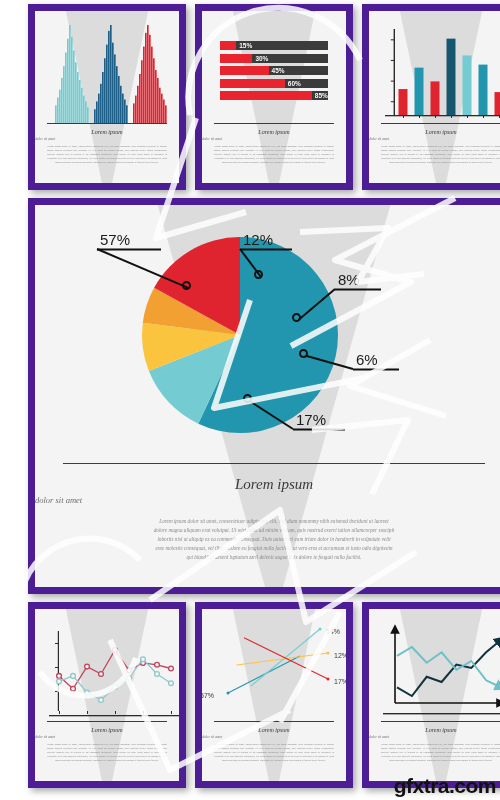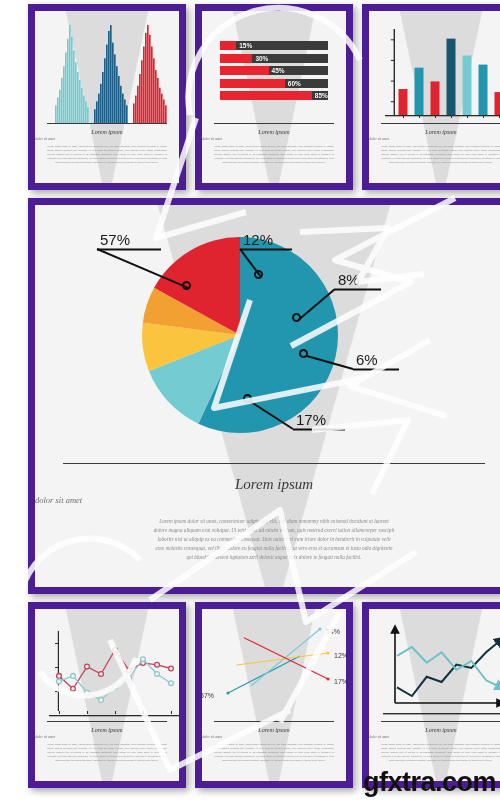--- a/index.html
+++ b/index.html
@@ -116,21 +116,21 @@
   #main-card .cap-sub   { font-size: 8.5px; margin-top: 2px; }
   #main-card .cap-body  { font-size: 5.2px; line-height: 1.75; }
 
   
   #wm-overlay {
     position: absolute; inset: 0; pointer-events: none; z-index: 60;
   }
   #gfxtra {
     position: absolute; right: 4px; bottom: 2px;
     font-family: "Liberation Sans", sans-serif;
-    font-weight: bold; font-size: 27px; color: #111;
+    font-weight: bold; font-size: 21px; color: #111;
     letter-spacing: -0.5px; z-index: 80;
   }
 </style>
 </head>
 <body>
 
 <div id="stage">
 
   <div class="card small" id="card-skyline" style="left:4px;top:4px;width:158px;height:186px;">
     <div class="funnel" style="border-left-width:42px;border-right-width:42px;border-top-width:200px;top:-4px;"></div>

